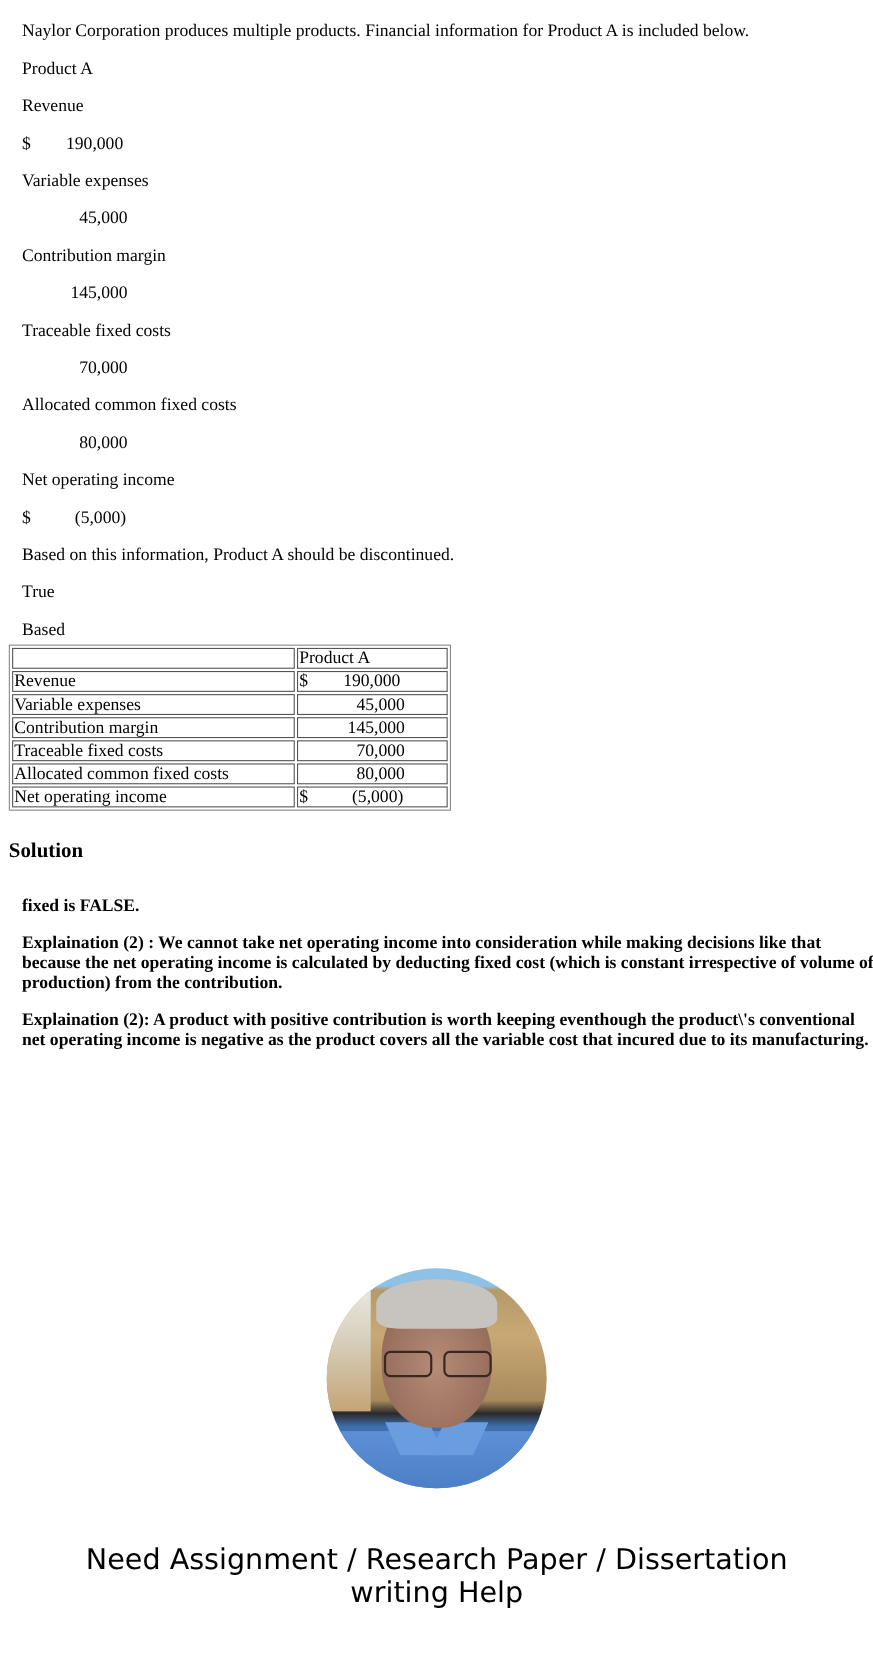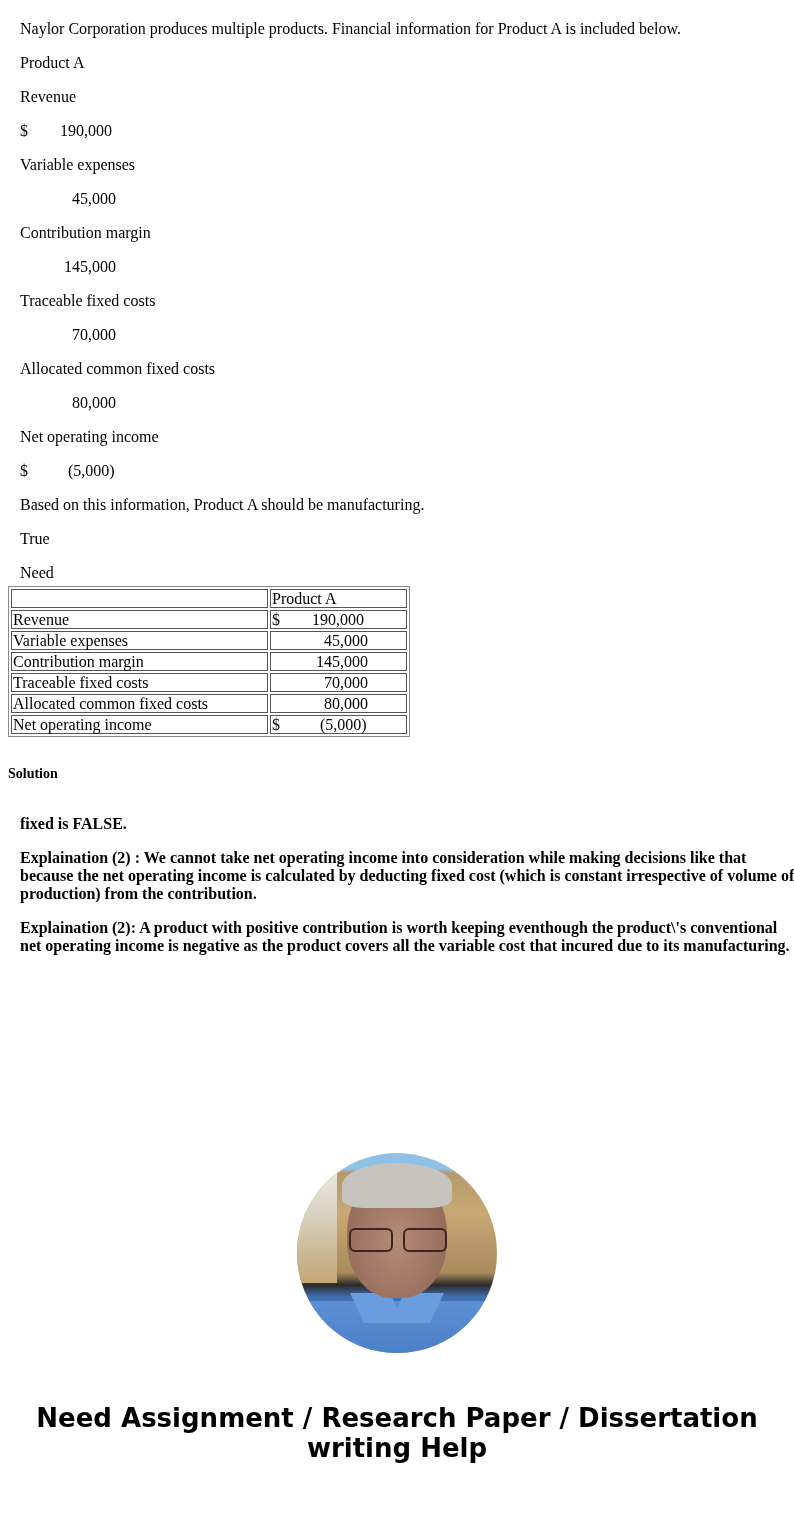--- a/index.html
+++ b/index.html
@@ -27,21 +27,21 @@
     border: 1px solid #555;
     padding: 0 1px;
     height: 17px;
     line-height: 17px;
     white-space: pre;
   }
   table.fin td.label { width: 253px; }
   table.fin td.val { width: 133px; }
   h3 {
     position: absolute; left: 8px; top: 764px; margin: 0;
-    font-size: 14px; font-weight: bold; line-height: 20px;
+    font-size: 19px; font-weight: bold; line-height: 20px;
   }
   .bold { font-weight: bold; }
   .expl {
     position: absolute; left: 8px; width: 778px;
     font-weight: bold; line-height: 18px; white-space: normal;
   }
   .avatar {
     position: absolute; left: 297px; top: 1153px;
     width: 200px; height: 200px; border-radius: 50%;
     overflow: hidden;
@@ -74,21 +74,21 @@
   .avatar .collar-l, .avatar .collar-r {
     position: absolute; top: 140px; width: 40px; height: 30px;
     background: #6a9ce0;
   }
   .avatar .collar-l { left: 60px; transform: skewX(25deg); }
   .avatar .collar-r { left: 100px; transform: skewX(-25deg); }
   .promo {
     position: absolute; left: 0; top: 1403px; width: 794px;
     text-align: center;
     font-family: "DejaVu Sans", sans-serif;
-    font-weight: bold;
+    font-weight: normal;
     font-size: 26px;
     line-height: 30px;
   }
 </style>
 </head>
 <body>
 
 <p class="para" style="top:8px;">Naylor Corporation produces multiple products. Financial information for Product A is included below.</p>
 <p class="para" style="top:42px;">Product A</p>
 
@@ -98,23 +98,23 @@
 <p class="para" style="top:178px;">             45,000</p>
 <p class="para" style="top:212px;">Contribution margin</p>
 <p class="para" style="top:246px;">           145,000</p>
 <p class="para" style="top:280px;">Traceable fixed costs</p>
 <p class="para" style="top:314px;">             70,000</p>
 <p class="para" style="top:348px;">Allocated common fixed costs</p>
 <p class="para" style="top:382px;">             80,000</p>
 <p class="para" style="top:416px;">Net operating income</p>
 <p class="para" style="top:450px;">$          (5,000)</p>
 
-<p class="para" style="top:484px;">Based on this information, Product A should be manufacturing.</p>
+<p class="para" style="top:484px;">Based on this information, Product A should be discontinued.</p>
 <p class="para" style="top:518px;">True</p>
-<p class="para" style="top:552px;">Need</p>
+<p class="para" style="top:552px;">Based</p>
 
 <table class="fin">
   <tbody>
       <tr>
     <td class="label"></td>
     <td class="val">Product A</td>
   </tr>
   <tr>
     <td class="label">Revenue</td>
     <td class="val">$        190,000</td>

